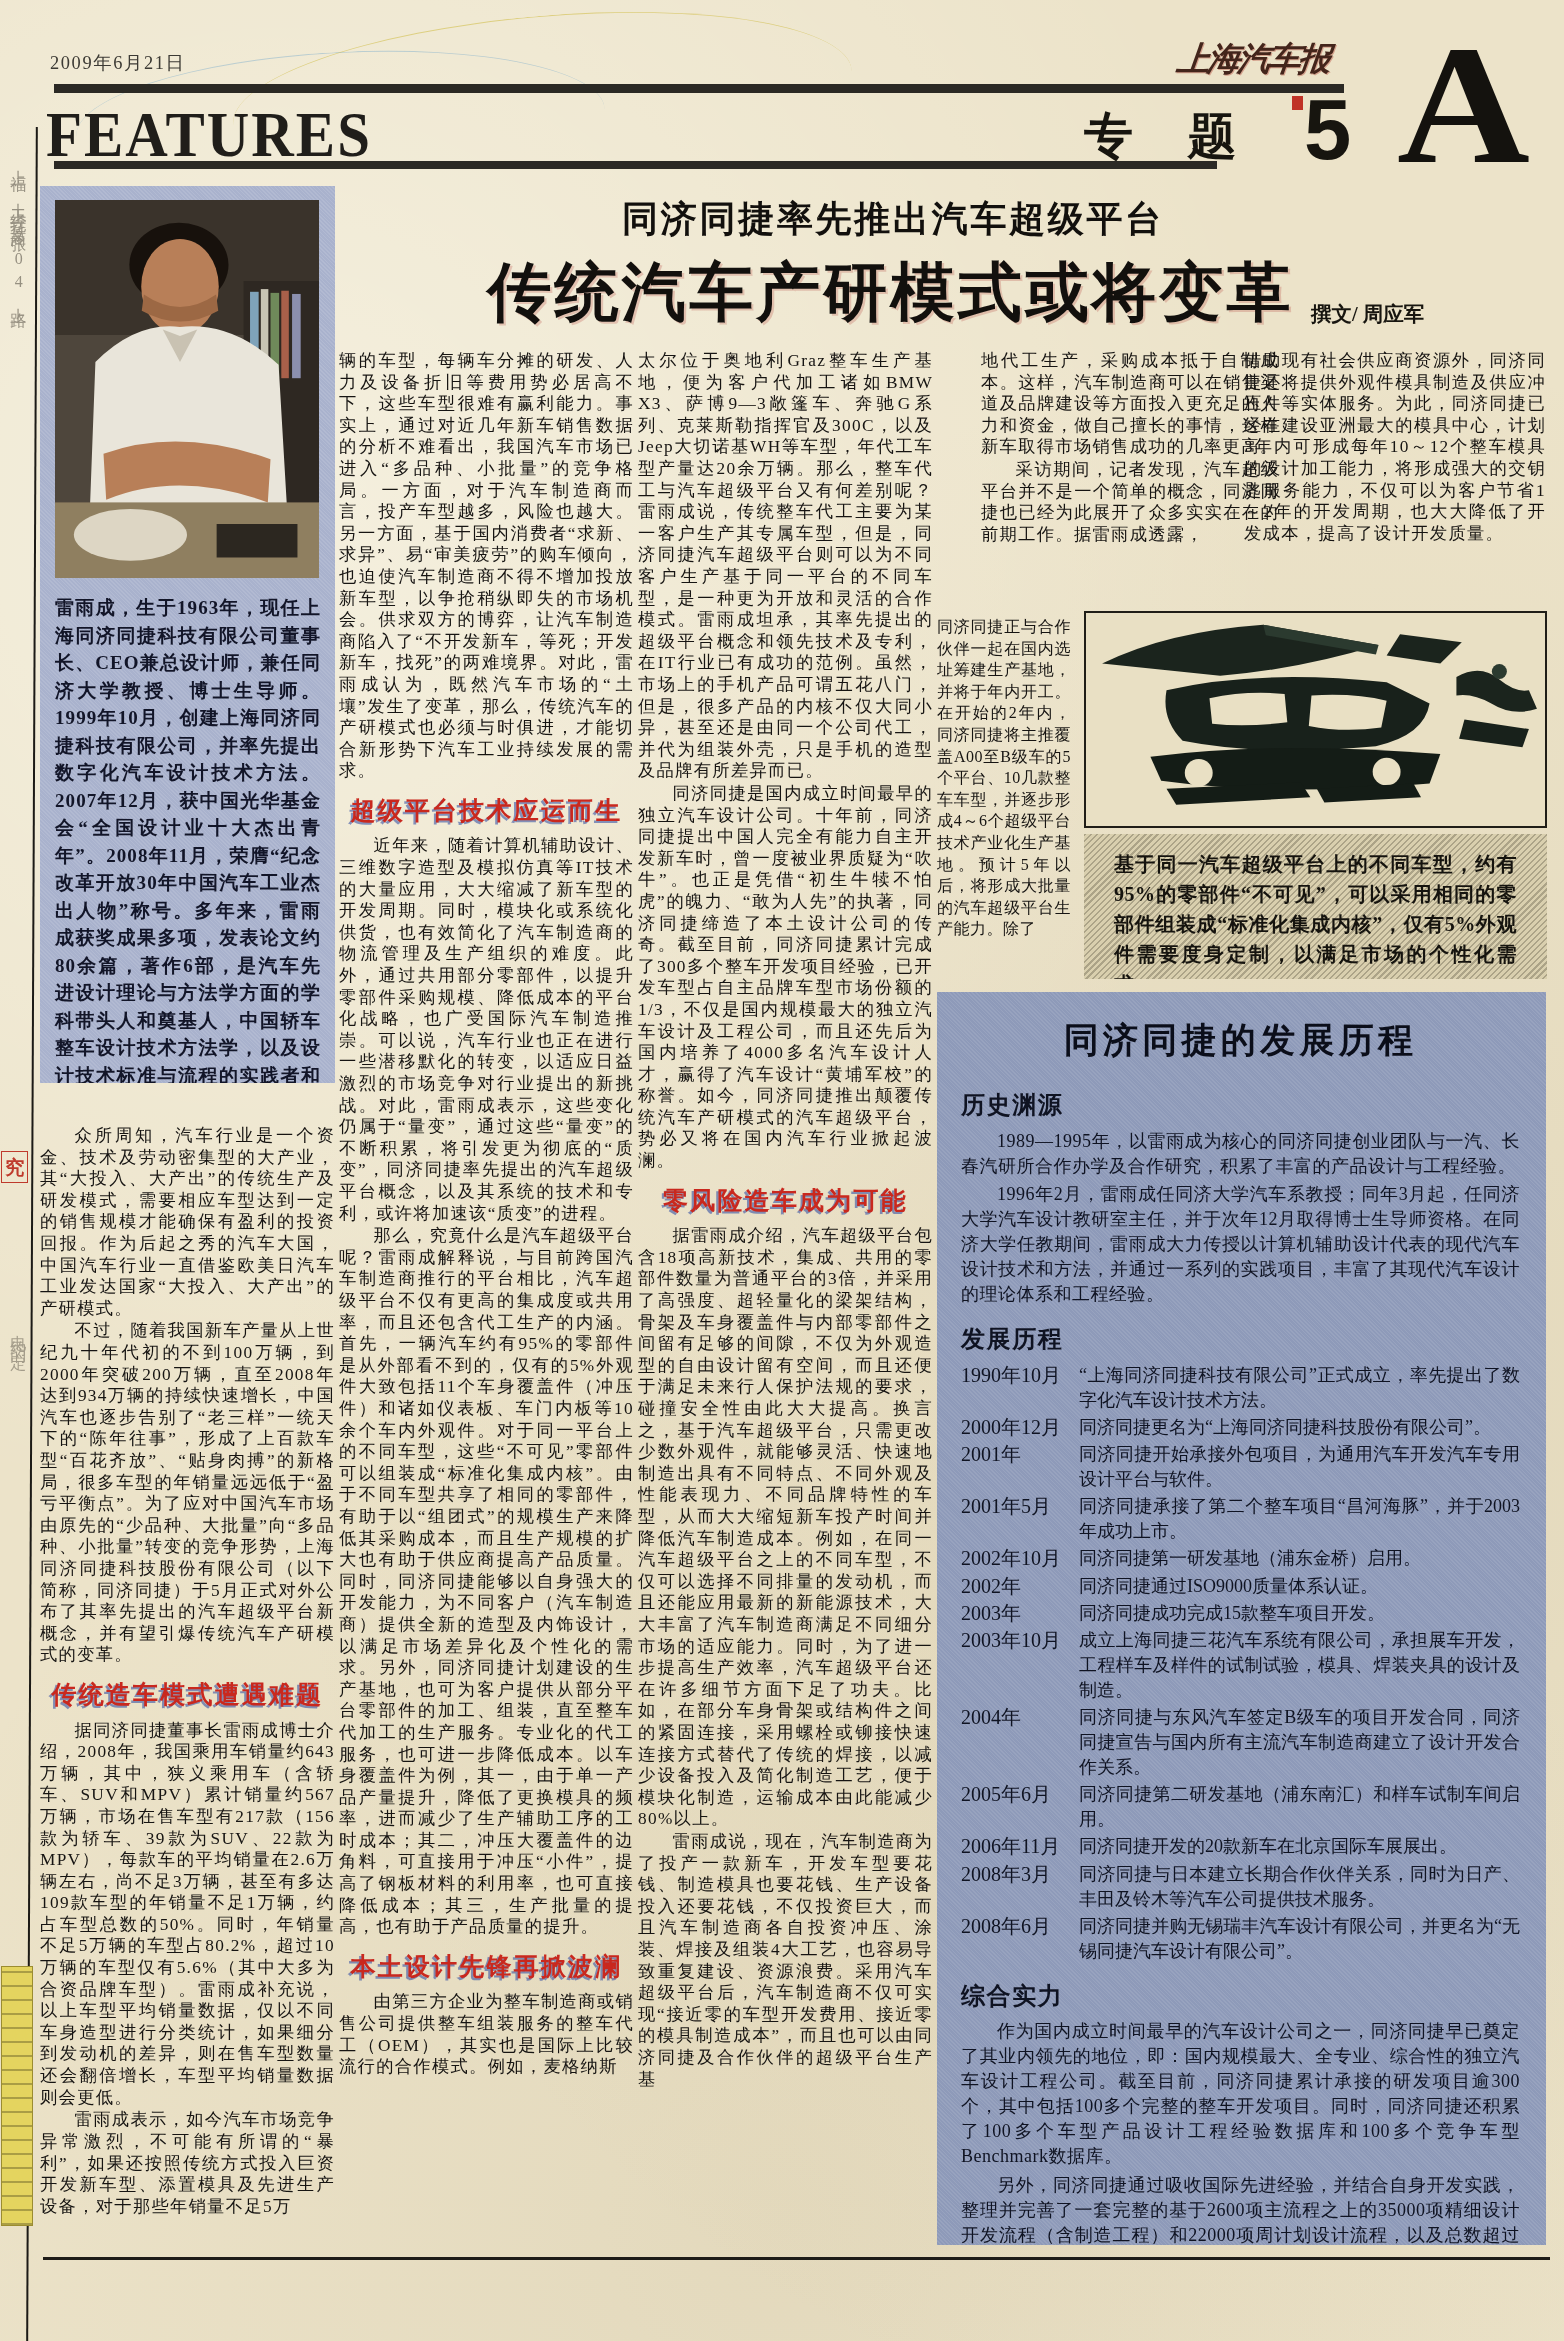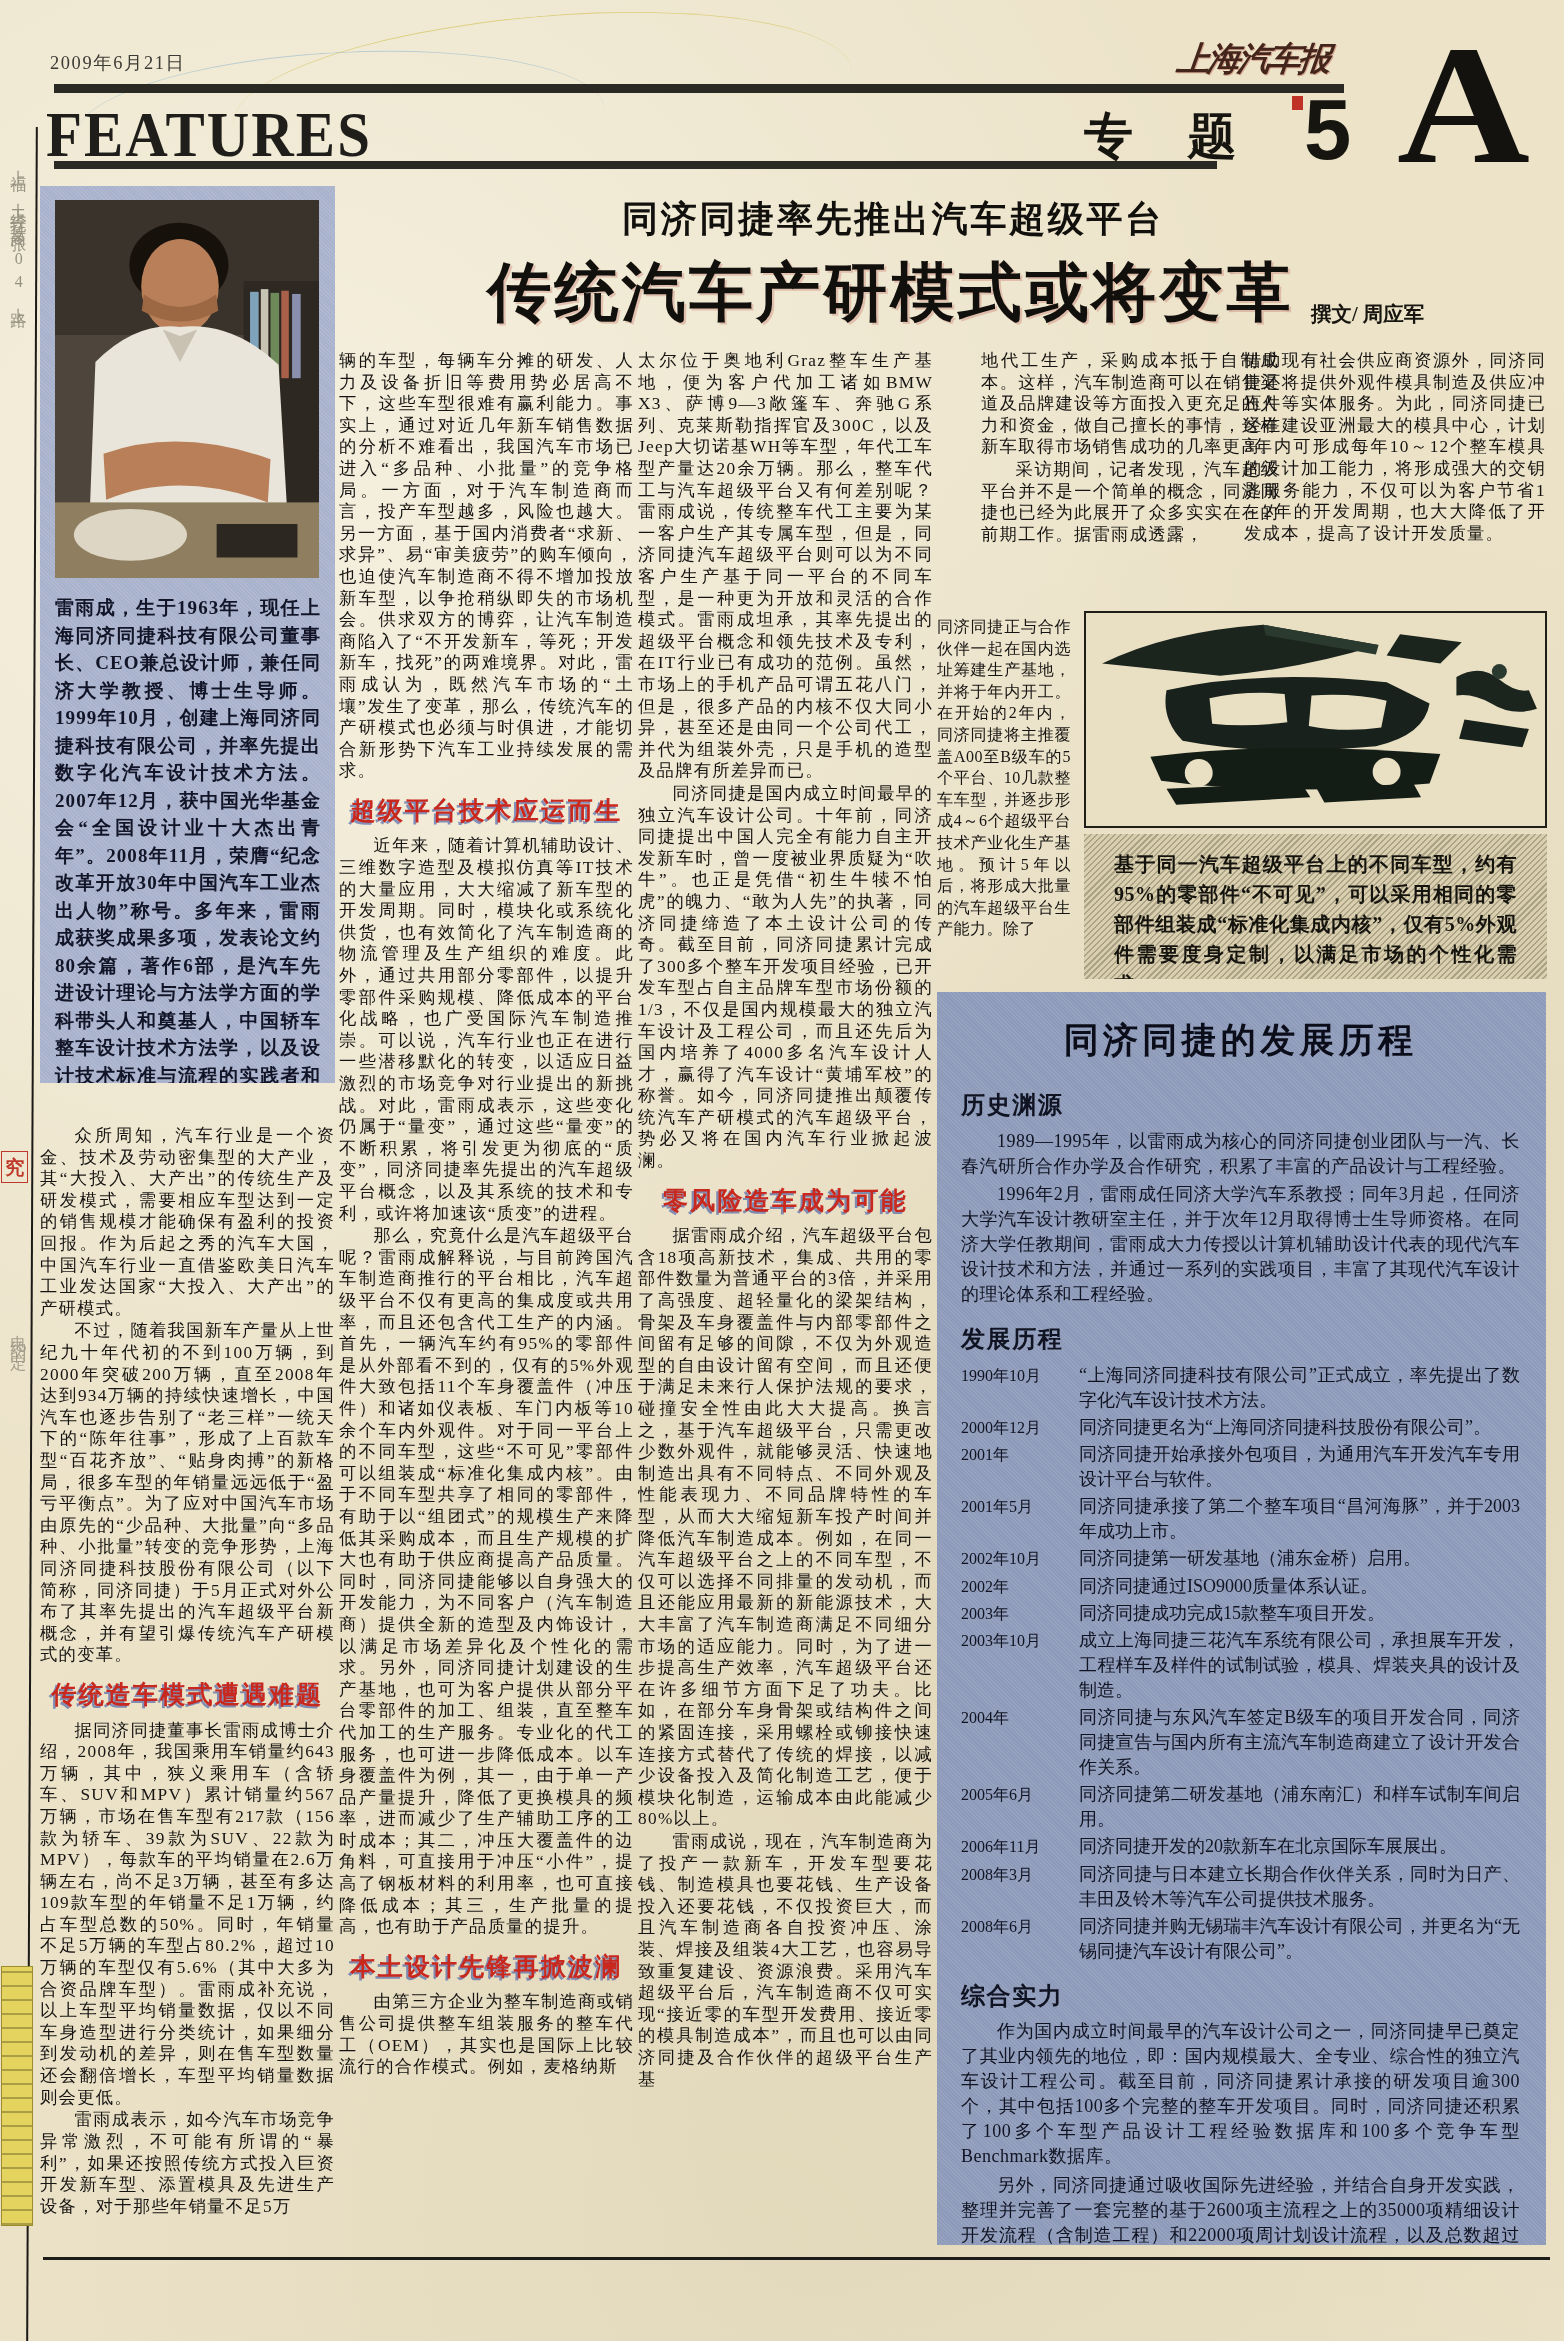--- a/index.html
+++ b/index.html
@@ -94,21 +94,21 @@
     background-color:#8e9ab9;
     background-image:repeating-linear-gradient(45deg, rgba(255,255,255,.09) 0 1.1px, transparent 1.1px 2.7px);
     padding:23px 26px 16px 24px;overflow:hidden;color:#0f1322;}
   .dev-title{text-align:center;font-size:35px;font-weight:900;letter-spacing:4.3px;
     font-family:"Liberation Sans",sans-serif;margin:2.2px 0 25px 0;color:#0b0e1a;}
   .dev-sub{font-size:24px;font-weight:900;font-family:"Liberation Sans",sans-serif;
     margin:16px 0 7.6px 0;letter-spacing:1.6px;}
   .dev-p{margin:0 0 3.2px 0;font-size:18px;line-height:25px;text-indent:2em;text-align:justify;
     letter-spacing:0.5px;}
   .t-row{display:flex;margin:0 0 2.2px 0;}
-  .t-date{flex:0 0 118px;font-size:16px;line-height:25px;letter-spacing:0;}
+  .t-date{flex:0 0 118px;font-size:20px;line-height:25px;letter-spacing:0;}
   .t-desc{flex:1;font-size:18px;line-height:25px;text-align:justify;letter-spacing:0;}
 
   .bottom-rule{left:43px;top:2257px;width:1507px;height:3.2px;background:#1e1c18;}
 </style>
 </head>
 <body>
 
 <div class="page">
 
   <div class="abs arc1"></div>

